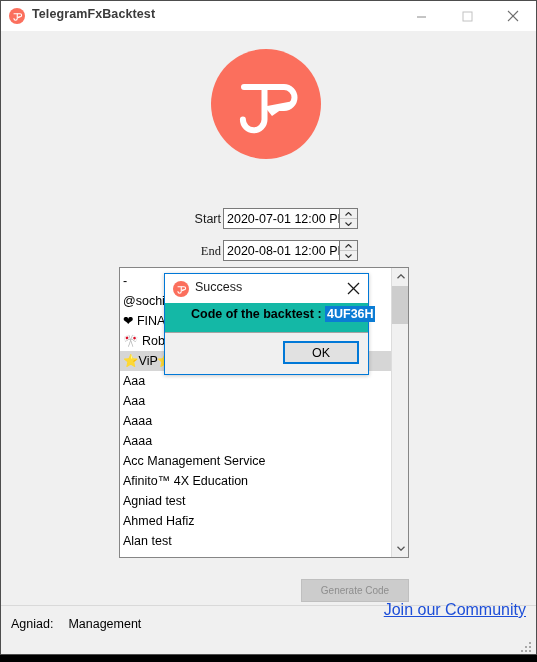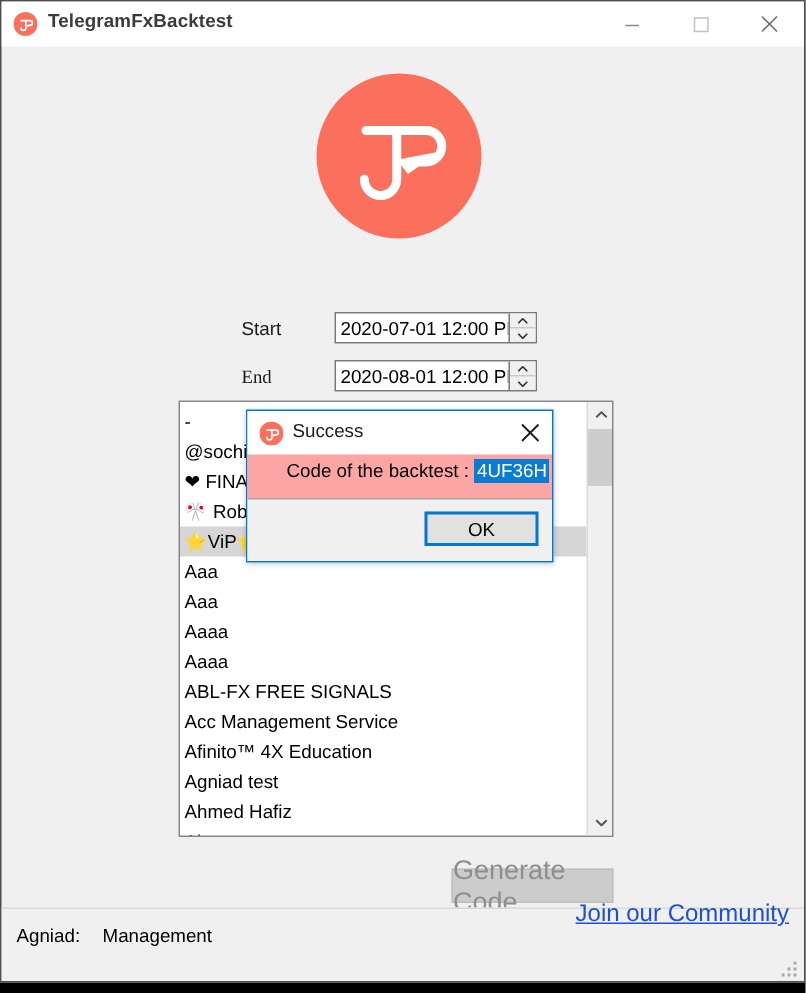--- a/index.html
+++ b/index.html
@@ -77,21 +77,21 @@
     position: absolute;
     left: 0; top: 0;
   }
 
   
   .field-row { position: absolute; }
   .field-label {
     position: absolute;
     font-size: 12.5px;
     color: #1a1a1a;
-    text-align: left;
+    text-align: right;
     width: 60px;
   }
   .dt-picker {
     position: absolute;
     width: 135px;
     height: 21px;
     background: #ffffff;
     border: 1px solid #7a7a7a;
     box-sizing: border-box;
     display: flex;
@@ -212,21 +212,22 @@
     width: 26px; height: 24px;
     display: flex;
     align-items: center;
     justify-content: center;
   }
   .dialog-body {
     position: absolute;
     left: 0; top: 29px;
     width: 100%;
     height: 32px;
-    background: #fca5a5;
+    background: #14b8a6;
+    font-weight: bold;
   }
   .dialog-message {
     position: absolute;
     left: 26px; top: 4px;
     font-size: 12.5px;
     color: #000;
     white-space: nowrap;
   }
   .code-highlight {
     background: #0b7cd4;
@@ -256,21 +257,21 @@
   }
 
   
   .generate-btn {
     position: absolute;
     left: 300px; top: 578px;
     width: 108px; height: 23px;
     background: #cccccc;
     border: 1px solid #bfbfbf;
     box-sizing: border-box;
-    font-size: 18px;
+    font-size: 10px;
     color: #8e8e8e;
     display: flex;
     align-items: center;
     justify-content: center;
   }
   .statusbar {
     position: absolute;
     left: 0; bottom: 0;
     width: 100%;
     height: 48px;
@@ -384,21 +385,20 @@
     <div class="list-items" id="list-items">
         <div class="list-item">-</div>
         <div class="list-item">@sochinvestment</div>
         <div class="list-item">❤ FINANCE MARKET</div>
         <div class="list-item">🎌 Robot FX</div>
         <div class="list-item selected">⭐ViP⭐ - MegaMindFx</div>
         <div class="list-item">Aaa</div>
         <div class="list-item">Aaa</div>
         <div class="list-item">Aaaa</div>
         <div class="list-item">Aaaa</div>
-        <div class="list-item">ABL-FX FREE SIGNALS</div>
         <div class="list-item">Acc Management Service</div>
         <div class="list-item">Afinito™ 4X Education</div>
         <div class="list-item">Agniad test</div>
         <div class="list-item">Ahmed Hafiz</div>
         <div class="list-item">Alan test</div>
       </div>
     <div class="list-scrollbar">
       <div class="sb-arrow up">
         <svg width="8" height="5" viewBox="0 0 8 5">
             <path d="M0.5 4.2L4 0.8L7.5 4.2" fill="none" stroke="#555" stroke-width="1.3"></path>

